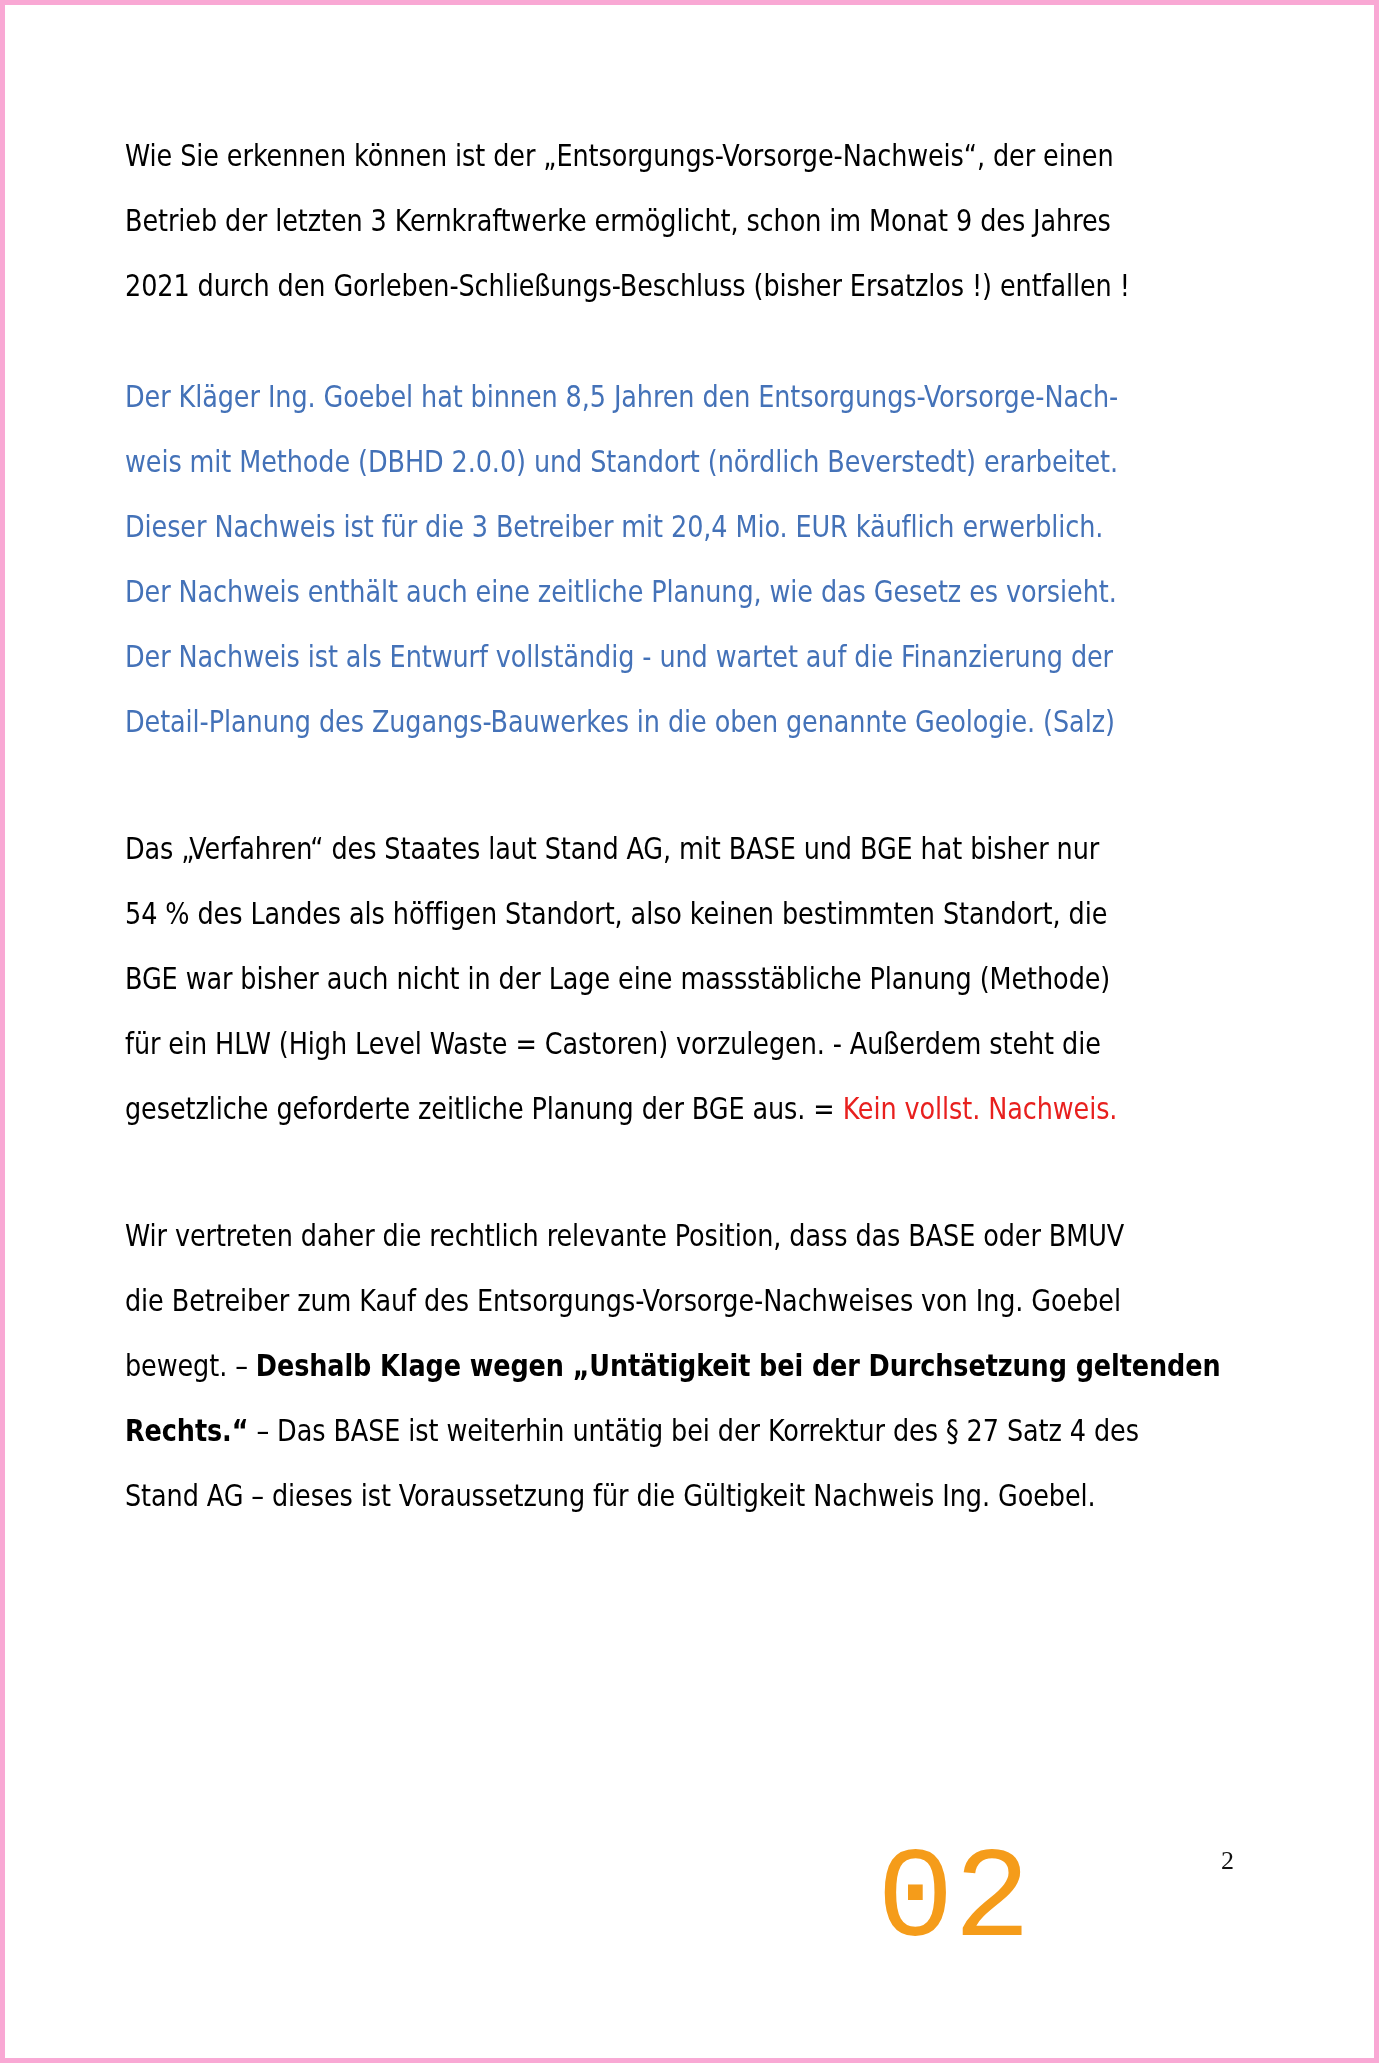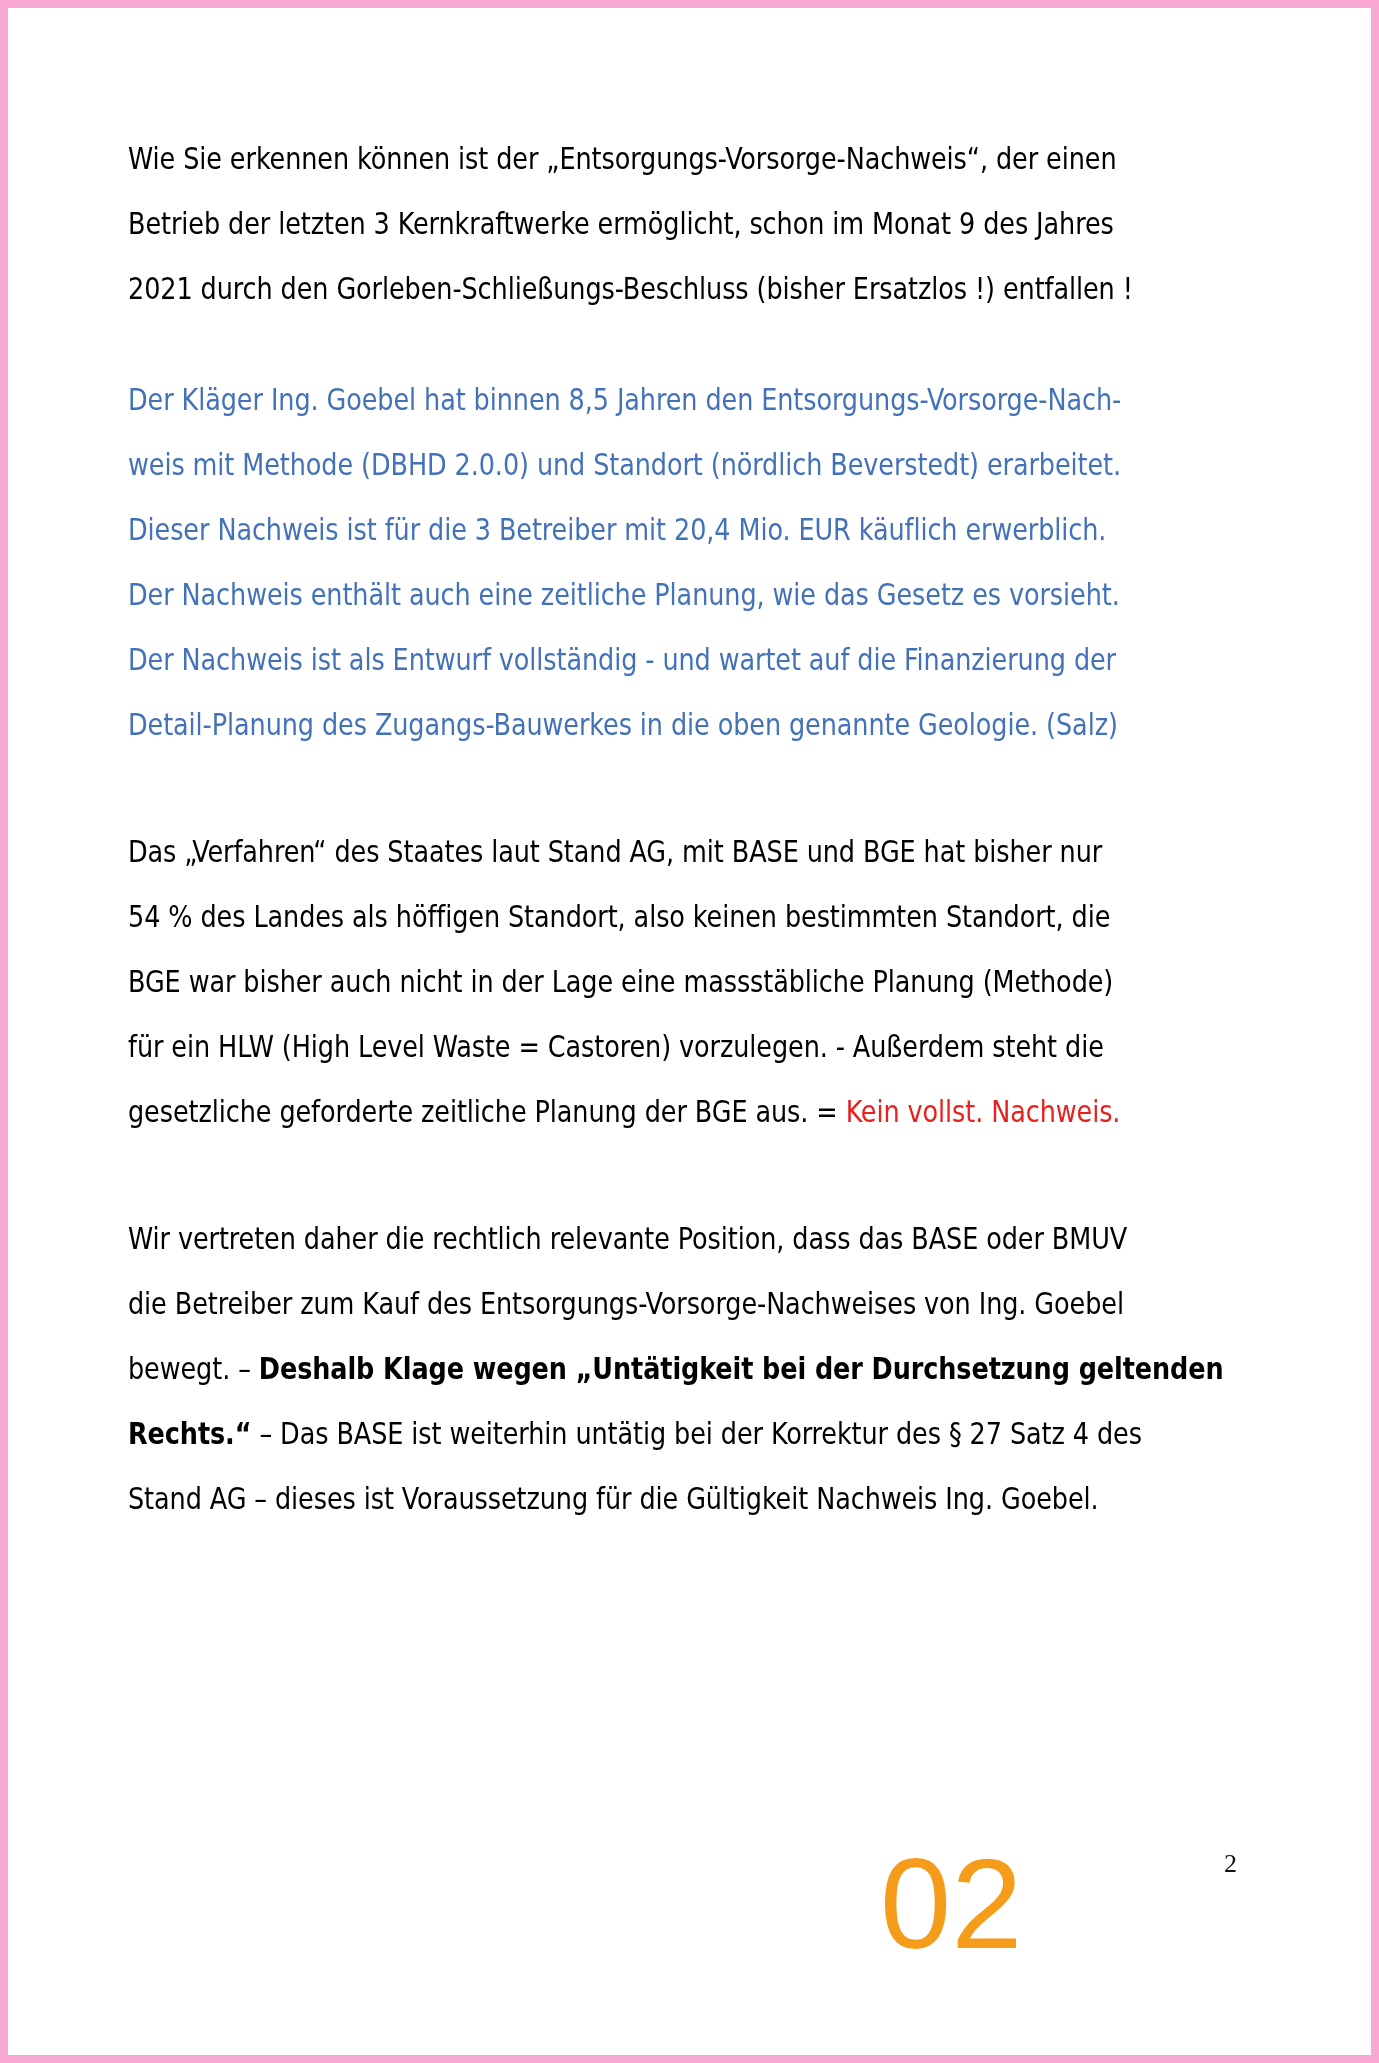--- a/index.html
+++ b/index.html
@@ -14,21 +14,21 @@
     font-family: "Liberation Sans", sans-serif;
   }
 
   
   #page {
     position: relative;
     box-sizing: border-box;
     width: 1379px;
     height: 2063px;
     background: #ffffff;
-    border: 8px solid #f9a8d4;
+    border: 5px solid #f9a8d4;
     padding: 0;
   }
 
   
   #sheet {
     position: relative;
     box-sizing: border-box;
     width: 100%;
     height: 100%;
     background: #ffffff;
@@ -71,21 +71,21 @@
   }
   span.bold {
     font-weight: bold;
   }
 
   
   #footer-number {
     position: absolute;
     left: 872px;
     top: 1832px;
-    font-family: Liberation Sans, sans-serif;
+    font-family: Liberation Mono, monospace;
     font-size: 128px;
     font-weight: 400;
     color: #F59C1A;
     line-height: 1;
     letter-spacing: 0px;
     text-align: right;
   }
 
   
   #page-number {

